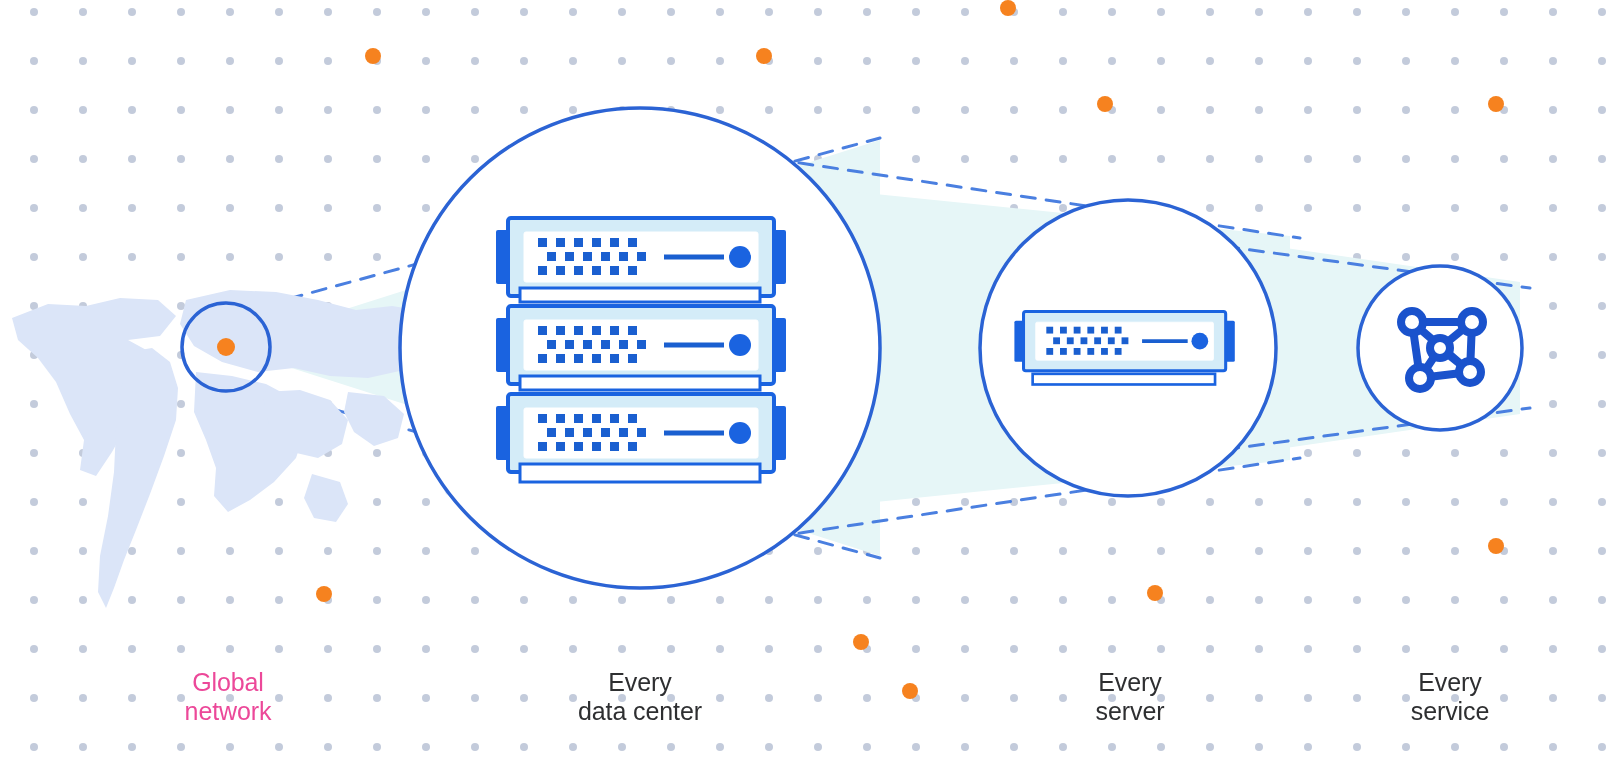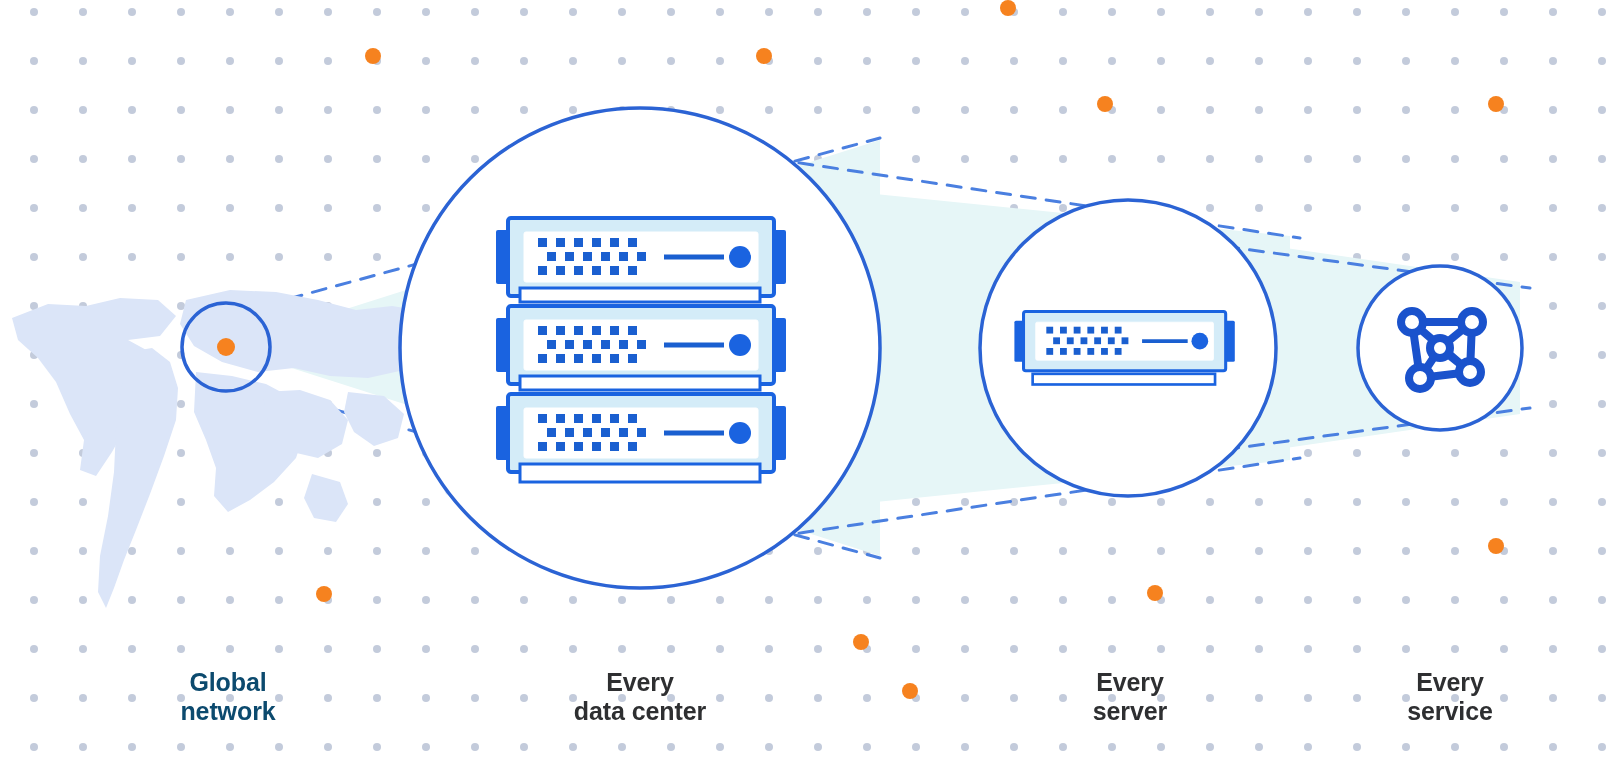--- a/index.html
+++ b/index.html
@@ -22,29 +22,29 @@
     position: absolute;
     inset: 0;
     width: 1620px;
     height: 782px;
   }
   .label {
     position: absolute;
     text-align: center;
     font-size: 25px;
     line-height: 1.16;
-    font-weight: 700;
+    font-weight: 400;
     color: #2e2f31;
     letter-spacing: -0.1px;
     white-space: pre-line;
     user-select: none;
   }
   .label.accent {
-    color: #0c4a6e;
-    font-weight: 700;
+    color: #ec4899;
+    font-weight: 400;
   }
   .lbl-global   { left: 118px;  top: 668px; width: 220px; }
   .lbl-dc       { left: 530px;  top: 668px; width: 220px; }
   .lbl-server   { left: 1020px; top: 668px; width: 220px; }
   .lbl-service  { left: 1340px; top: 668px; width: 220px; }
 </style>
 </head>
 <body>
 
 <div id="stage">

